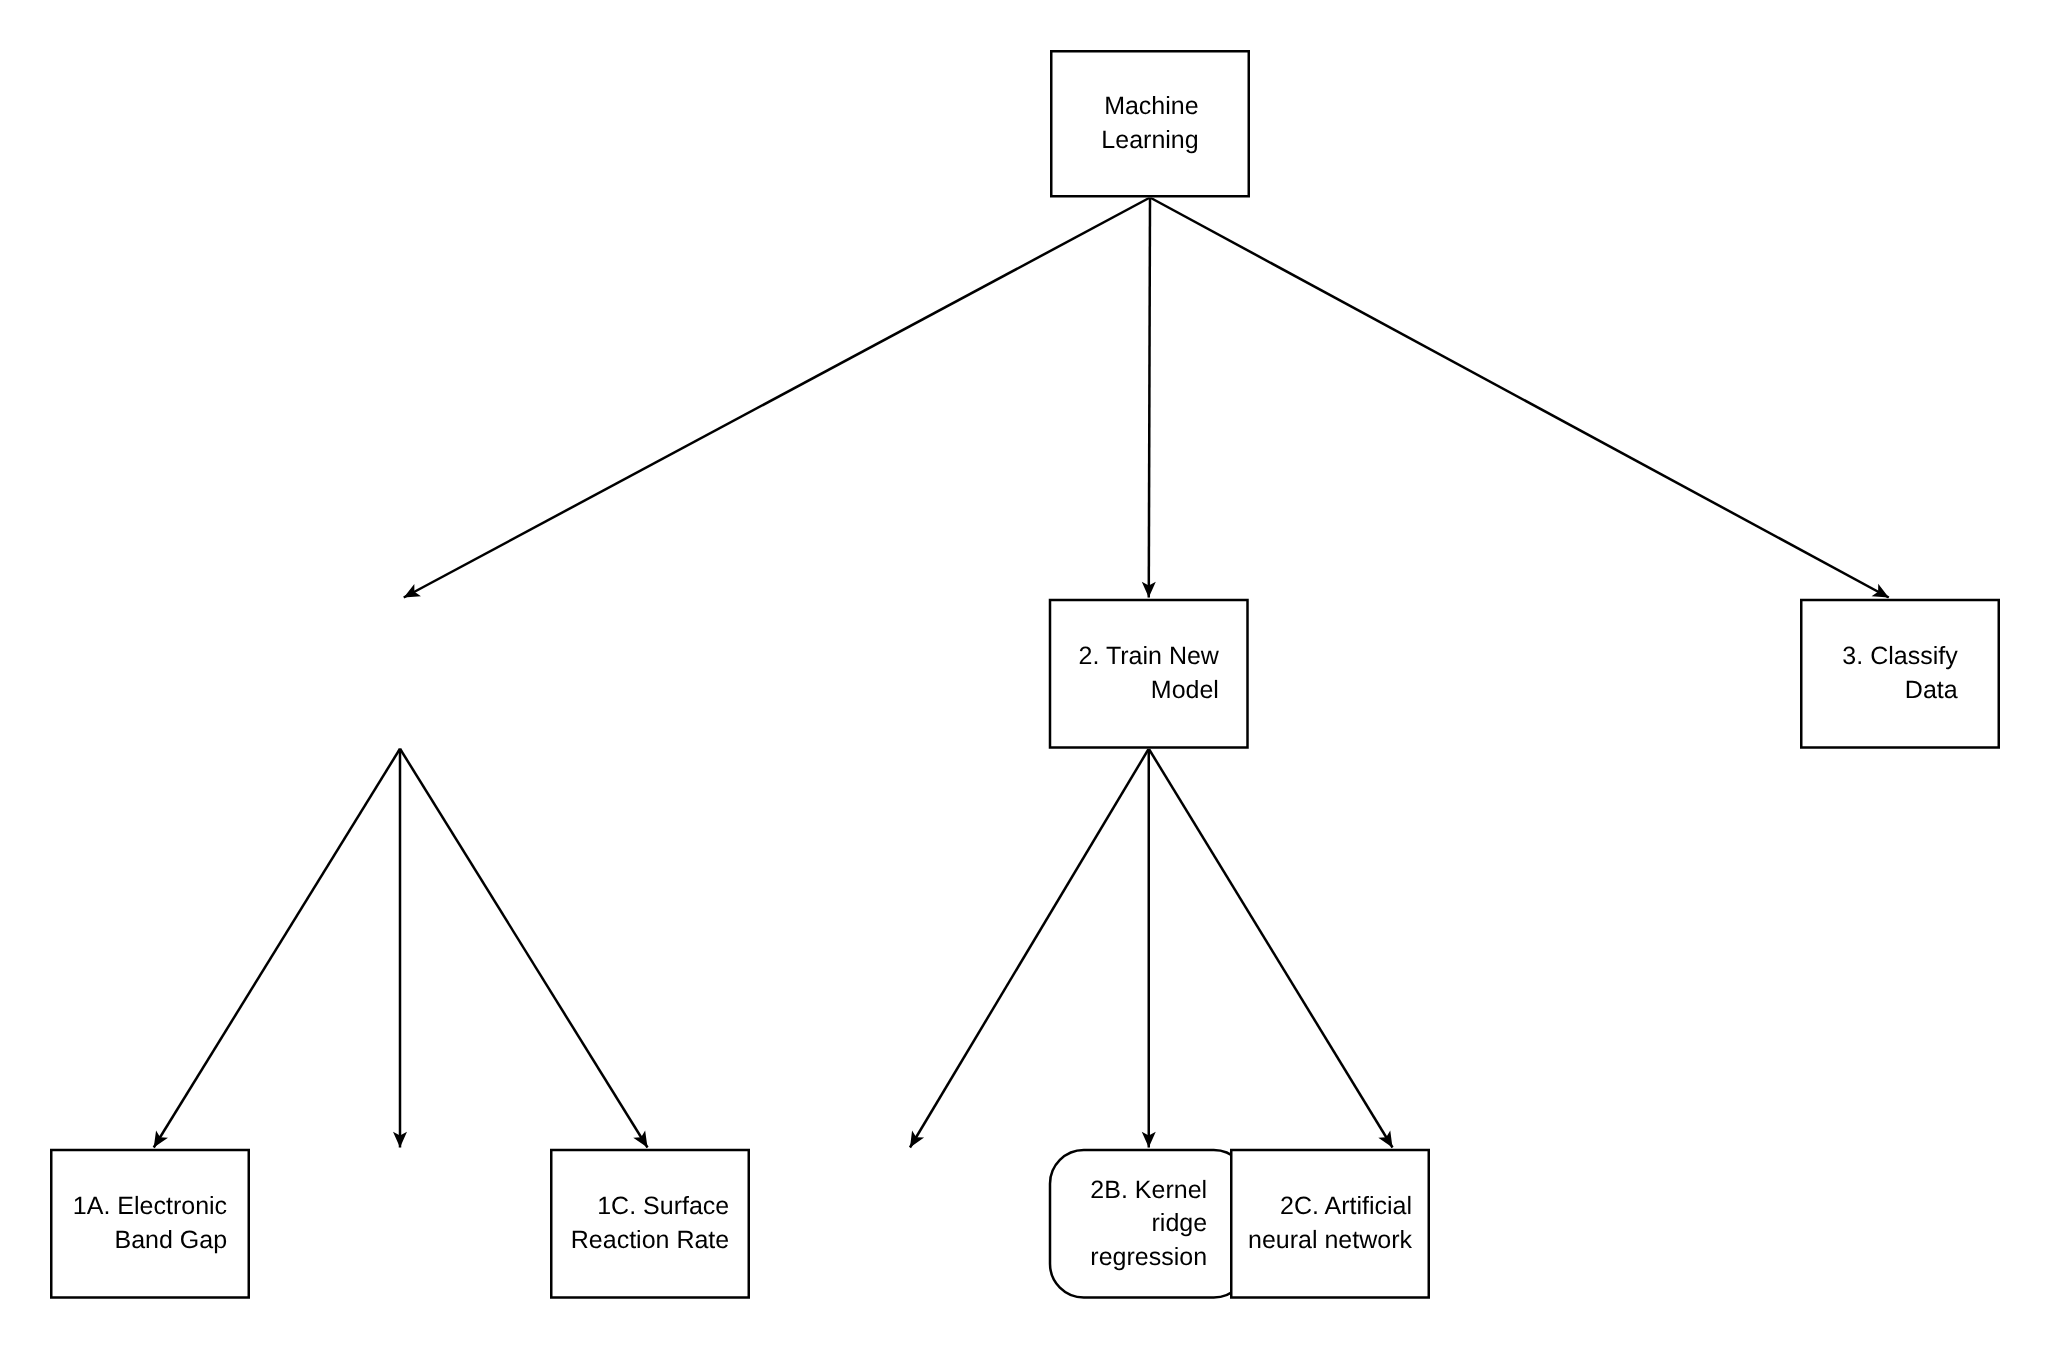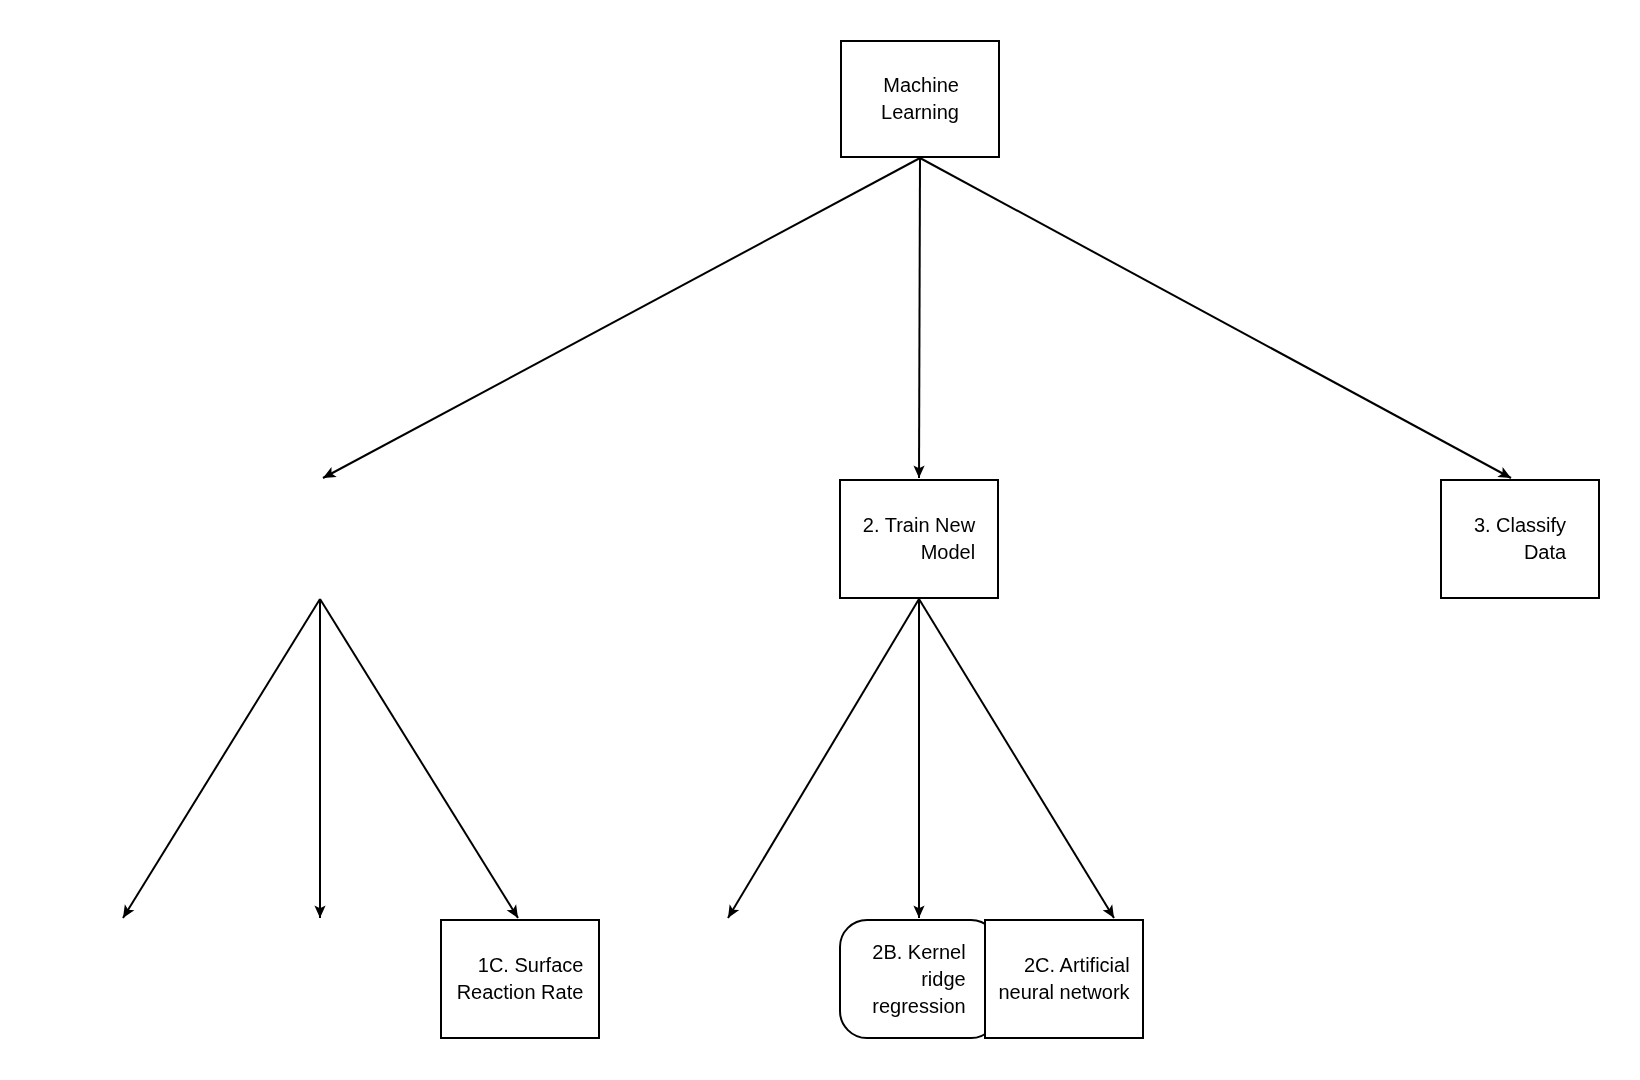--- a/index.html
+++ b/index.html
@@ -80,20 +80,24 @@
   <div class="node" style="left:839px; top:479px; width:160px; height:120px;">
     <span class="label">2. Train New
 Model</span>
   </div>
 
   <div class="node" style="left:1440px; top:479px; width:160px; height:120px;">
     <span class="label">3. Classify
 Data</span>
   </div>
 
+  <div class="node" style="left:40px; top:919px; width:160px; height:120px;">
+    <span class="label">1A. Electronic
+Band Gap</span>
+  </div>
 
 
   <div class="node" style="left:440px; top:919px; width:160px; height:120px;">
     <span class="label">1C. Surface
 Reaction Rate</span>
   </div>
 
 
   <div class="node" style="left:839px; top:919px; width:160px; height:120px;border-radius:28px;">
     <span class="label">2B. Kernel

